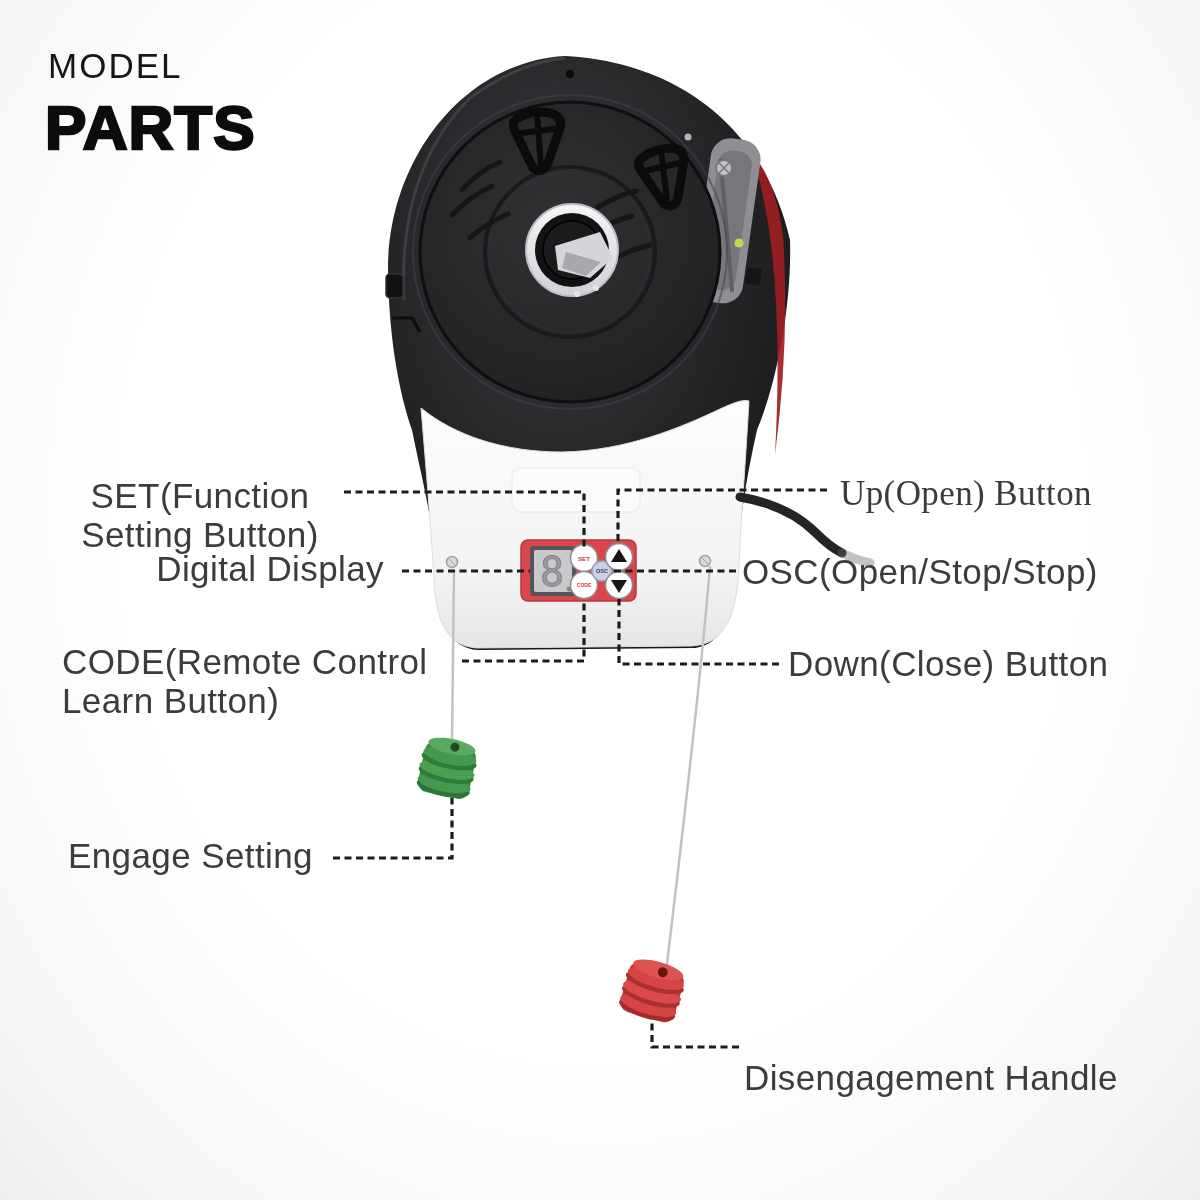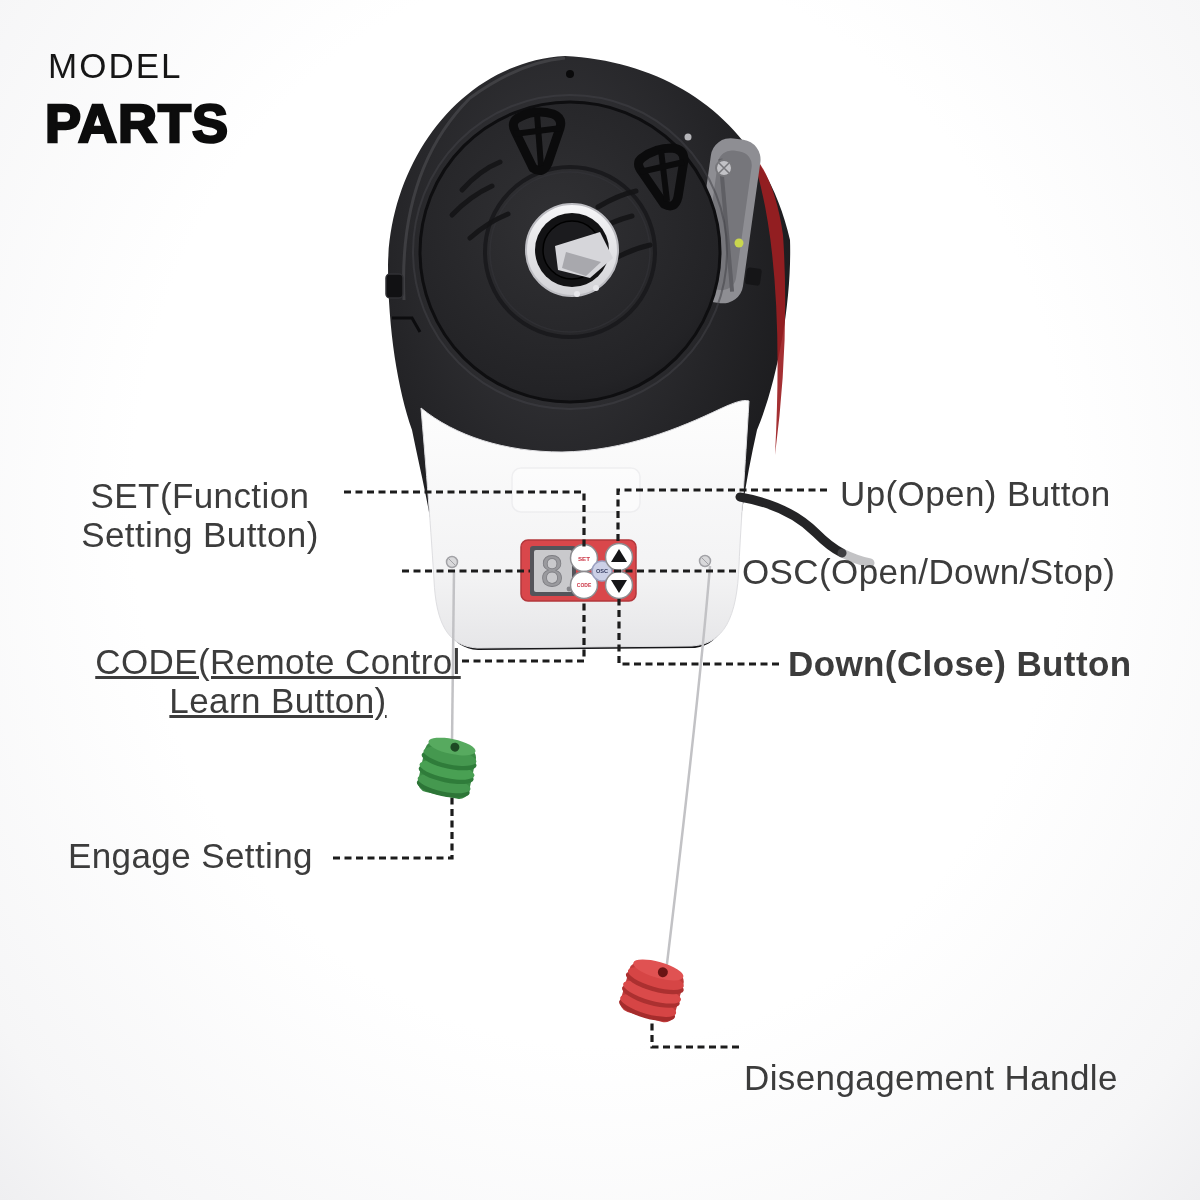--- a/index.html
+++ b/index.html
@@ -16,21 +16,21 @@
     color:#3c3c3c;letter-spacing:.4px;font-weight:400;
     white-space:nowrap;
   }
   .label.multiline{white-space:normal;}
   .title-kicker{
     position:absolute;left:48px;top:46px;
     font-size:35px;font-weight:500;letter-spacing:2px;color:#161616;
   }
   .title-heading{
     position:absolute;left:45px;top:92px;
-    font-size:54px;font-weight:700;letter-spacing:1px;color:#0c0c0c;
+    font-size:62px;font-weight:700;letter-spacing:1px;color:#0c0c0c;
     -webkit-text-stroke:2.5px #0c0c0c;
   }
 </style>
 </head>
 <body>
 
 <div class="canvas">
 
 <svg class="scene" width="1200" height="1200" viewBox="0 0 1200 1200">
   <defs>
@@ -219,29 +219,30 @@
 </svg>
 
 <div class="title-kicker">MODEL</div>
 <div class="title-heading">PARTS</div>
 
 <div class="label multiline" style="left:55px;top:444px;width:290px;text-align:center;margin-top:32px;">
   <span>SET(Function</span><br>
   <span>Setting Button)</span>
 </div>
 
-
-<div class="label multiline" style="left:78px;top:642px;width:400px;text-align:center;text-decoration:underline;">
+<div class="label" style="left:60px;top:549px;width:324px;text-align:right;">Digital Display</div>
+
+<div class="label multiline" style="left:62px;top:642px;width:400px;">
   <span>CODE(Remote Control</span><br>
   <span>Learn Button)</span>
 </div>
 
 <div class="label" style="left:68px;top:836px;">Engage Setting</div>
 
-<div class="label" style="left:840px;top:474px;">Up(Open) Button</div>
-
-<div class="label" style="left:742px;top:552px;">OSC(Open/Down/Stop)</div>
-
-<div class="label" style="left:788px;top:644px;font-weight:bold;">Down(Close) Button</div>
+<div class="label" style="left:840px;top:474px;font-family:Liberation Serif, serif;">Up(Open) Button</div>
+
+<div class="label" style="left:742px;top:552px;">OSC(Open/Stop/Stop)</div>
+
+<div class="label" style="left:788px;top:644px;">Down(Close) Button</div>
 
 <div class="label" style="left:744px;top:1058px;">Disengagement Handle</div>
 
 </div>
 
 </body></html>

